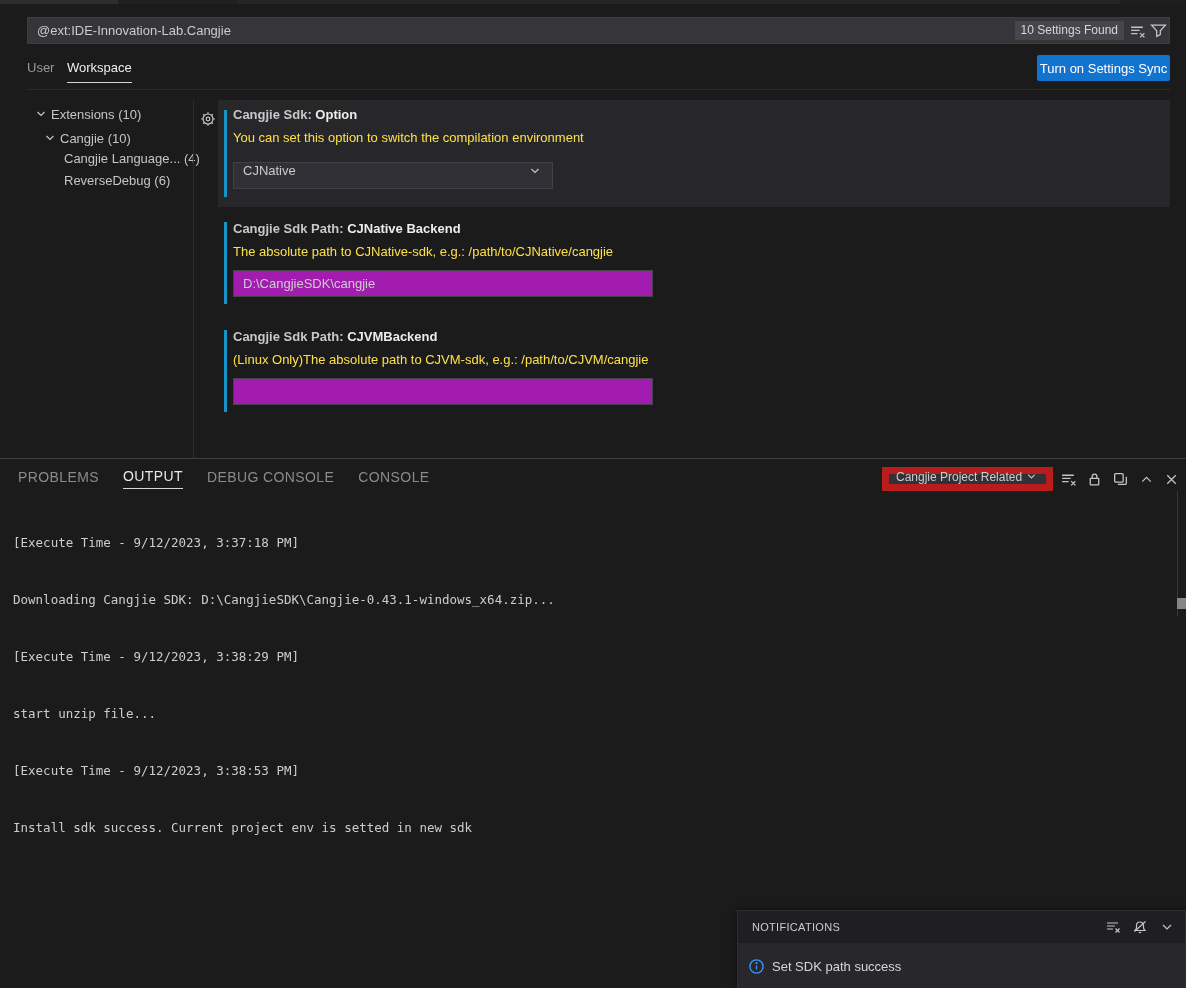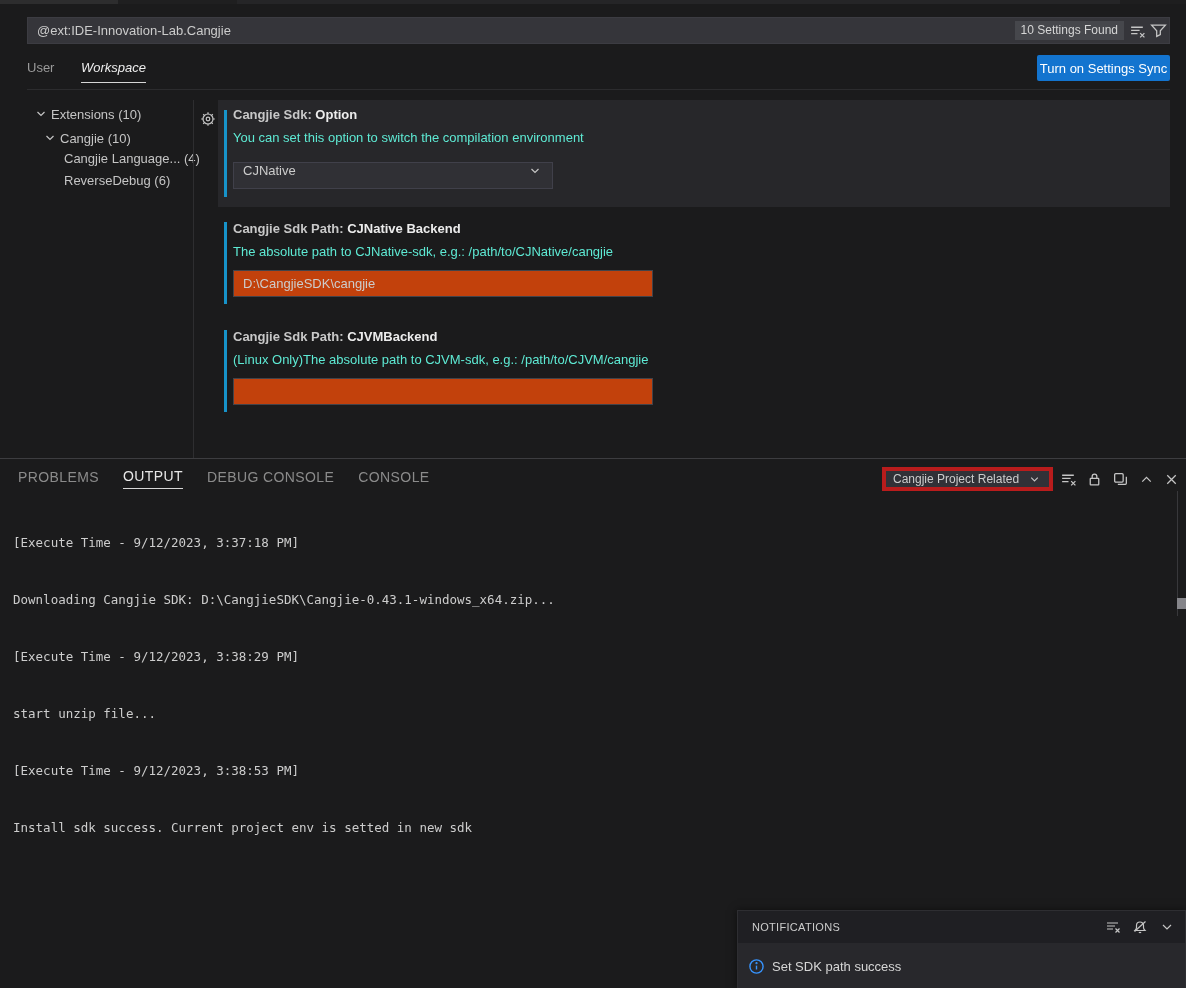--- a/index.html
+++ b/index.html
@@ -33,39 +33,39 @@
   .toc-item .tw { width:16px; height:16px; margin-right:2px; }
   .toc-divider { position:absolute; left:193px; top:100px; width:1px; height:358px; background:#2e2e30; }
 
   
   .setting { position:absolute; left:218px; width:952px; }
   .setting.focused { background:#27272a; }
   .mod-bar { position:absolute; left:6px; width:3px; background:#1793c9; }
   .s-title { position:absolute; left:15px; font-size:13px; white-space:nowrap; }
   .s-title .pre { font-weight:600; color:#c8c8c8; }
   .s-title .nm  { font-weight:700; color:#ececec; }
-  .s-desc { position:absolute; left:15px; font-size:13px; color:#5eead4; white-space:nowrap;text-align:right; }
+  .s-desc { position:absolute; left:15px; font-size:13px; color:#fde047; white-space:nowrap;text-align:right; }
   .s-select { position:absolute; left:15px; width:320px; height:27px; background:#303035;
     border:1px solid #40404a; color:#cccccc; font-size:13px; display:flex; align-items:flex-start;
     padding:0 9px; cursor:pointer; }
   .s-select .chev { margin-left:auto; }
-  .s-input { position:absolute; left:15px; width:420px; height:27px; background:#c2410c;
+  .s-input { position:absolute; left:15px; width:420px; height:27px; background:#a21caf;
     border:1px solid #434349; color:#cccccc; font-size:13px; padding:0 9px;
     font-family:"Liberation Sans",sans-serif; outline:none; }
   .gear-wrap { position:absolute; left:200px; top:111px; width:16px; height:16px; cursor:pointer; }
 
   
   .panel { position:absolute; left:0; top:458px; width:1186px; height:530px;
     background:#1b1b1c; border-top:1px solid #3d3d40; }
   .panel-tabs { position:absolute; left:18px; top:0; height:33px; display:flex; gap:24px; align-items:center; }
   .ptab { font-size:14px; letter-spacing:0.4px; color:#8b8b8b; cursor:pointer; padding:6px 0 4px 0; }
   .ptab.active { color:#e7e7e7; border-bottom:1px solid #d7d7d7; }
   .chan-select { position:absolute; left:882px; top:8px; width:171px; height:24px;
-    background:#313137; border:4px solid #b91c1c; color:#cccccc; font-size:12px;
-    display:flex; align-items:center; padding:0 7px; cursor:pointer; }
+    background:#313137; border:7px solid #b91c1c; color:#cccccc; font-size:12px;
+    display:flex; align-items:flex-end; padding:0 7px; cursor:pointer; }
   .chan-select .chev { margin-left:auto; }
   .p-icon { position:absolute; top:12px; width:17px; height:17px; cursor:pointer; }
   .output { position:absolute; left:13px; top:36px; font-family:"DejaVu Sans Mono", monospace;
     font-size:12.5px; line-height:19px; color:#cdcdcd; white-space:pre; }
   .scroll-track { position:absolute; left:1177px; top:32px; width:1px; height:125px; background:#38383b; }
   .scroll-thumb { position:absolute; left:1177px; top:139px; width:9px; height:11px; background:#85858a; cursor:pointer; }
 
   
   .notif { position:absolute; left:737px; top:910px; width:449px; height:78px;
     border:1px solid #2e2e32; box-shadow:0 0 8px rgba(0,0,0,0.5); }
@@ -95,21 +95,21 @@
         <path d="M10.5 9.5l4 4M14.5 9.5l-4 4"></path>
     </svg>
   </div>
   <div class="hdr-icon" style="left:1150px;top:22px;">
     <svg class="ic" viewBox="0 0 16 16" width="17" height="17">
       <path d="M1.5 3h13L9.7 8.2v3.6l-3.4 1.7V8.2z"></path>
     </svg>
   </div>
 
   <div class="scope-tab inactive" style="left:27px;">User</div>
-  <div class="scope-tab active" style="left:81px;font-style:italic;">Workspace</div>
+  <div class="scope-tab active" style="left:67px;">Workspace</div>
   <div class="hdr-divider"></div>
   <button class="sync-btn">Turn on Settings Sync</button>
 
   <div class="toc-item" style="left:33px;top:104px;">
     <span class="tw">
       <svg class="ic" viewBox="0 0 16 16" width="16" height="16">
           <path d="M4.5 6l3.5 3.5L11.5 6"></path>
         </svg>
     </span>
     <span>Extensions (10)</span>

